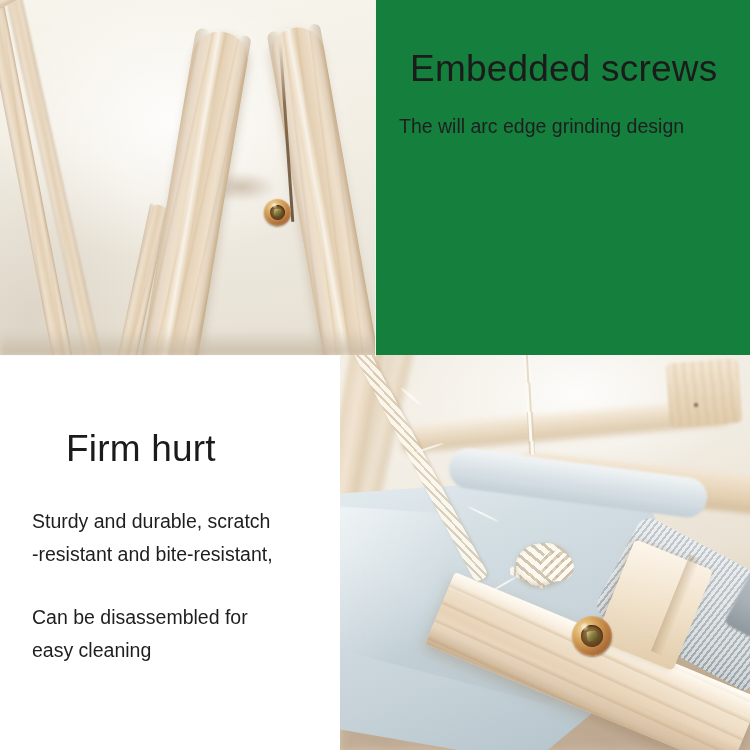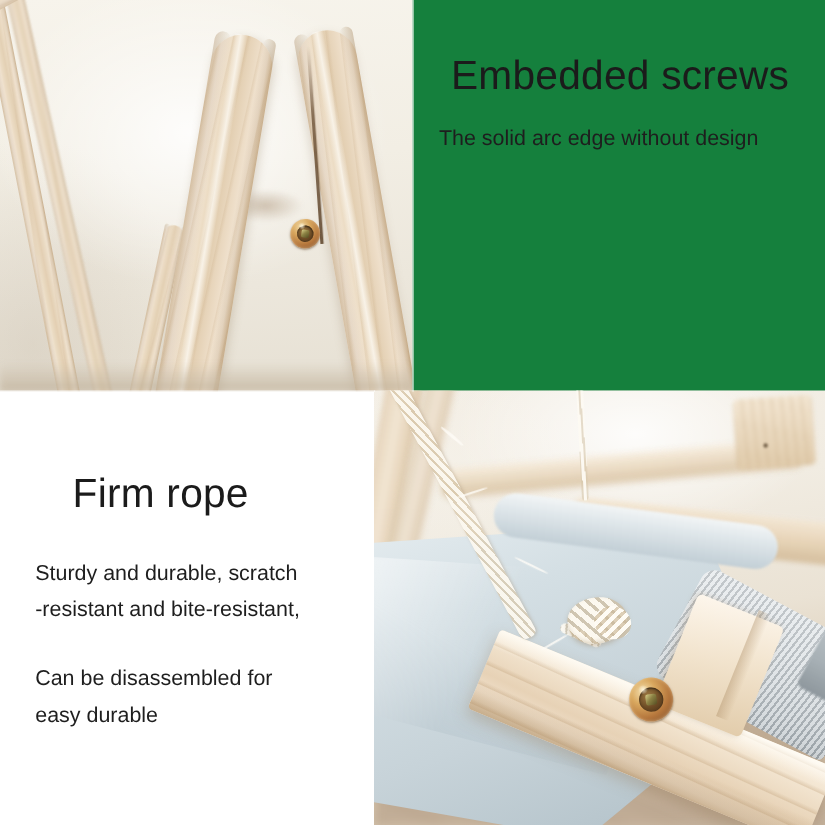--- a/index.html
+++ b/index.html
@@ -444,32 +444,32 @@
         <div class="hex"></div>
         <div class="glint"></div>
     </div>
 
     <div class="wall-floor"></div>
   </div>
 
   <div class="panel" id="text-screws">
     <div class="heading" id="screws-heading">Embedded screws</div>
     <div id="screws-body">
-      <div class="body-line">The solid arc edge without design</div>
+      <div class="body-line">The will arc edge grinding design</div>
     </div>
   </div>
 
   <div class="panel" id="text-rope"></div>
-  <div class="heading" id="rope-heading">Firm rope</div>
+  <div class="heading" id="rope-heading">Firm hurt</div>
   <div id="rope-body">
     <div class="body-line">Sturdy and durable, scratch</div>
     <div class="body-line">-resistant and bite-resistant,</div>
     <div class="para-gap"></div>
     <div class="body-line">Can be disassembled for</div>
-    <div class="body-line">easy durable</div>
+    <div class="body-line">easy cleaning</div>
   </div>
 
   <div class="panel" id="photo-hammock">
     <div class="hm-bgblur"></div>
     <div id="hm-floor"></div>
 
     <div id="hm-rearleg"></div>
     <div id="hm-rearleg2"></div>
     <div id="hm-toprail"></div>
     <div id="hm-block"></div>

